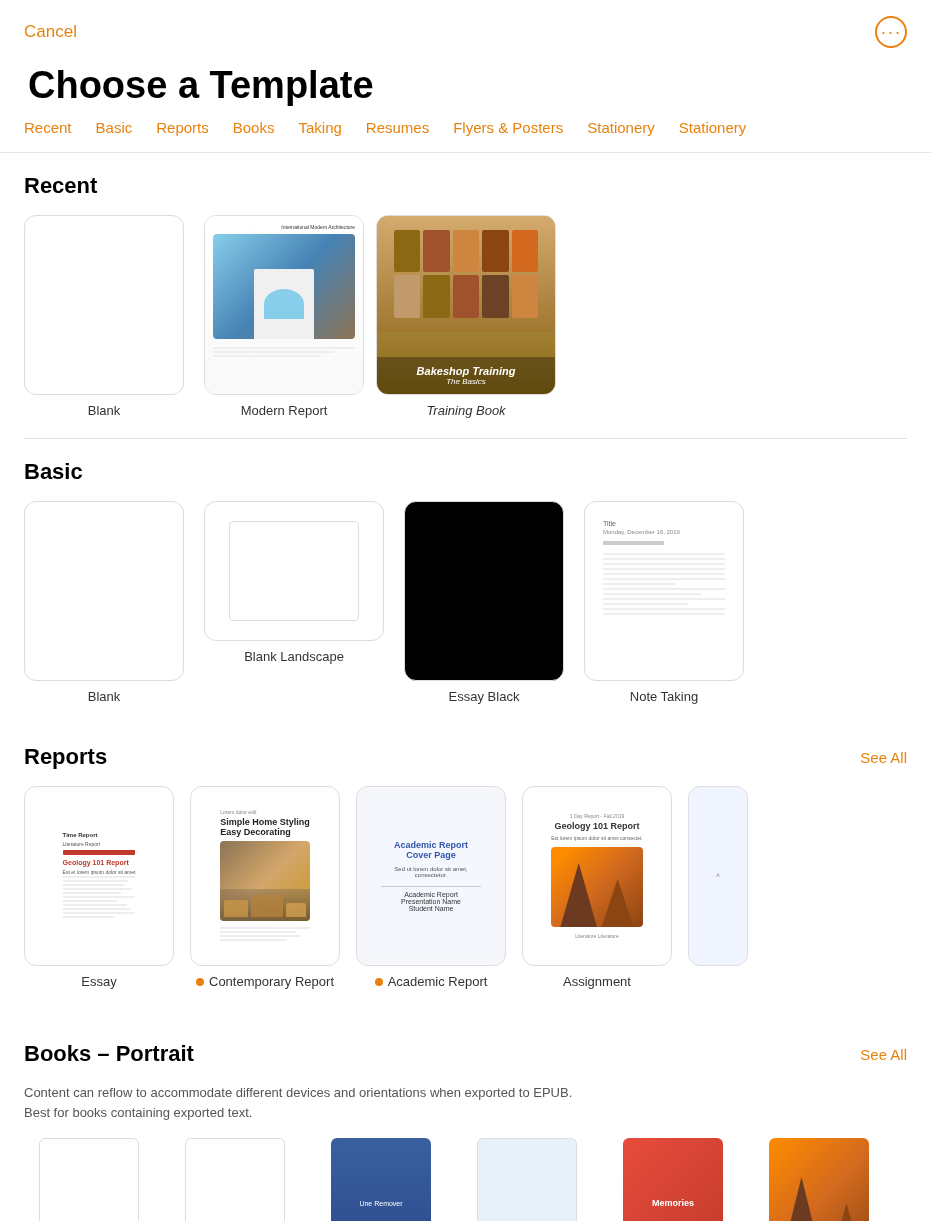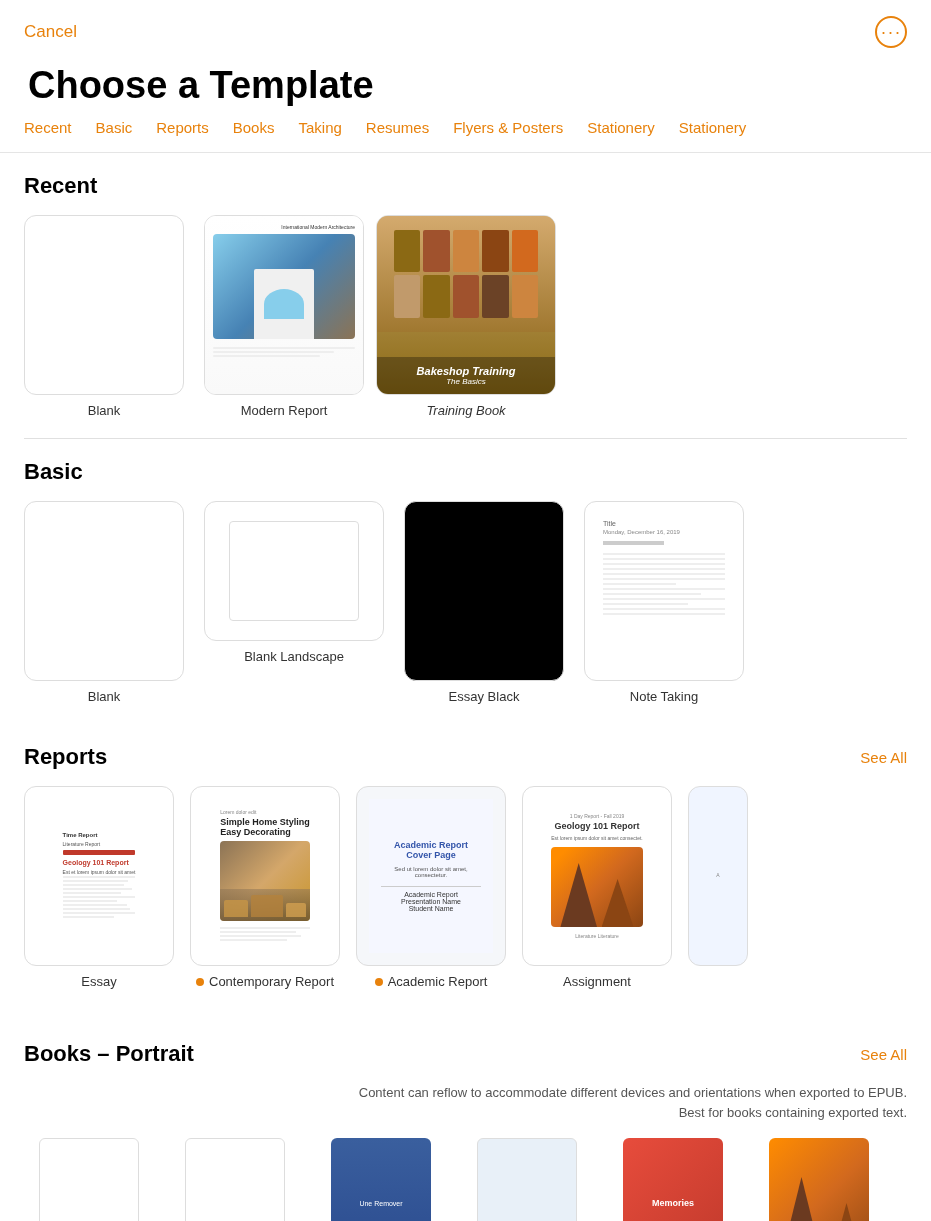--- a/index.html
+++ b/index.html
@@ -174,21 +174,20 @@
 
     
     .books-section {
       padding: 20px 24px 0 24px;
     }
     .books-description {
       font-size: 13px;
       color: #555;
       margin-top: 4px;
       line-height: 1.5;
-      text-align: right;
     }
 
     
     .thumb-modern-report {
       width: 100%;
       height: 100%;
       background: linear-gradient(to bottom, #fff 0%, #f9f9f9 100%);
       display: flex;
       flex-direction: column;
       align-items: center;

